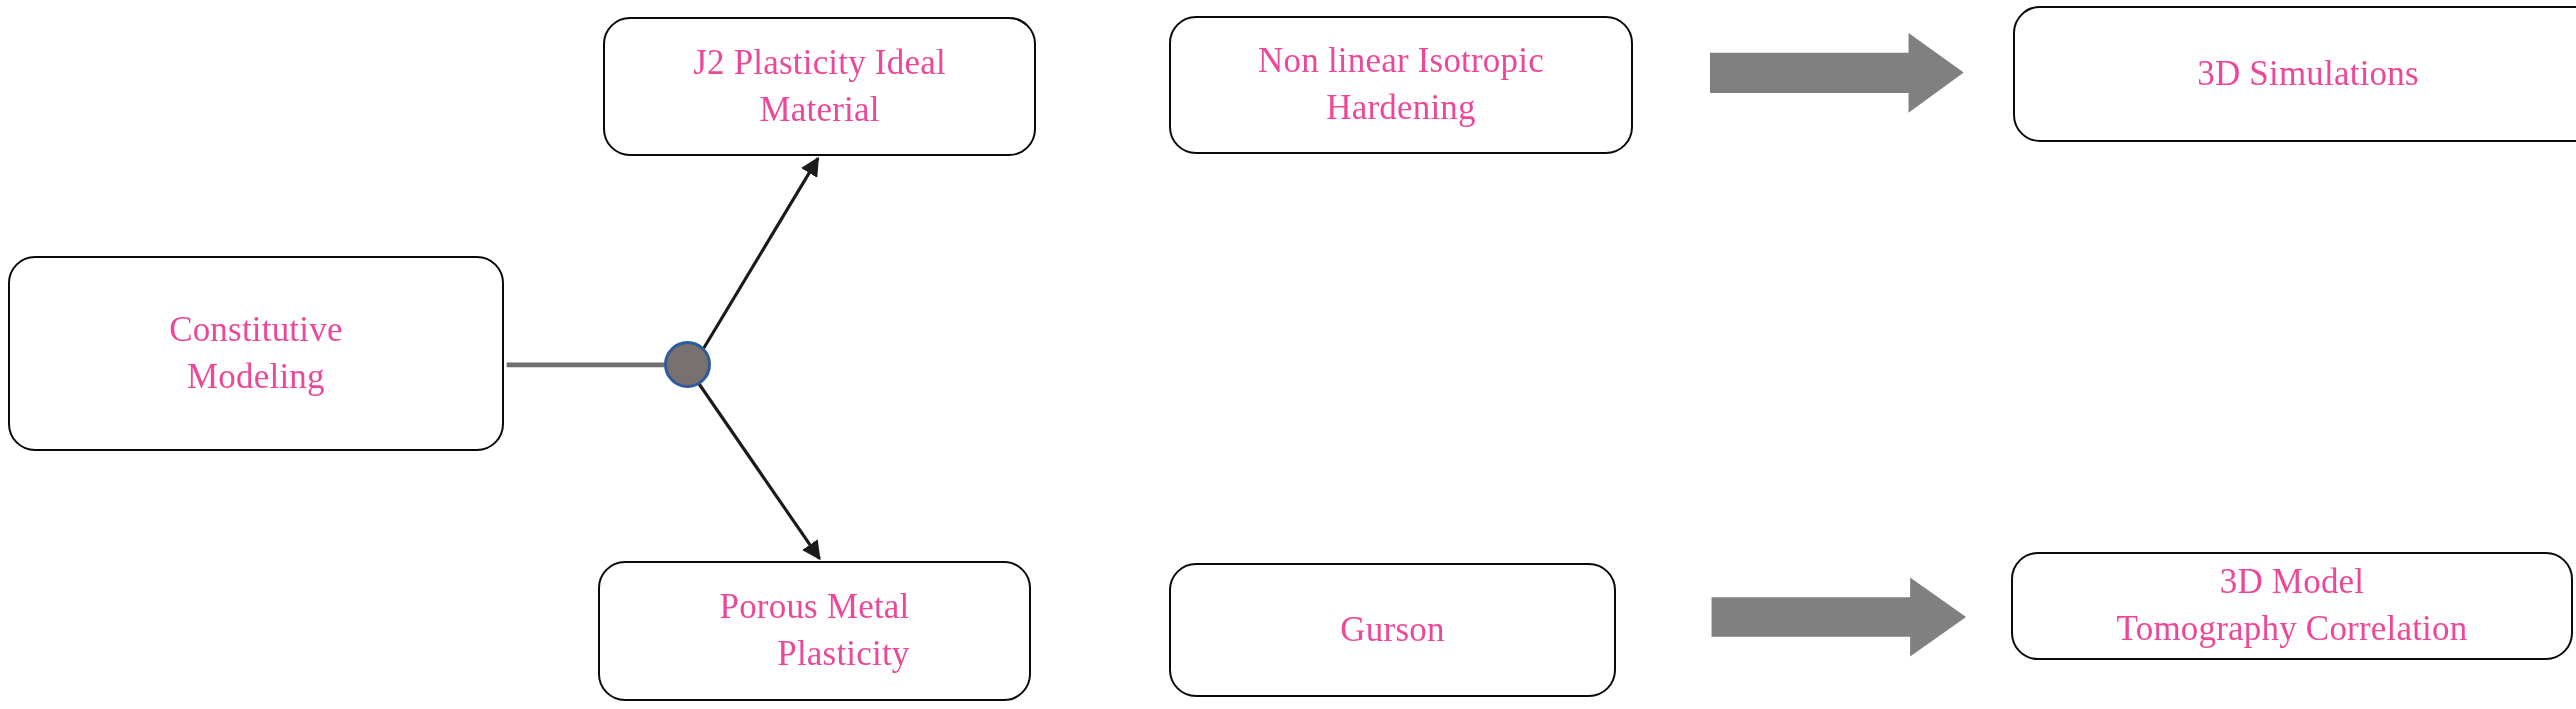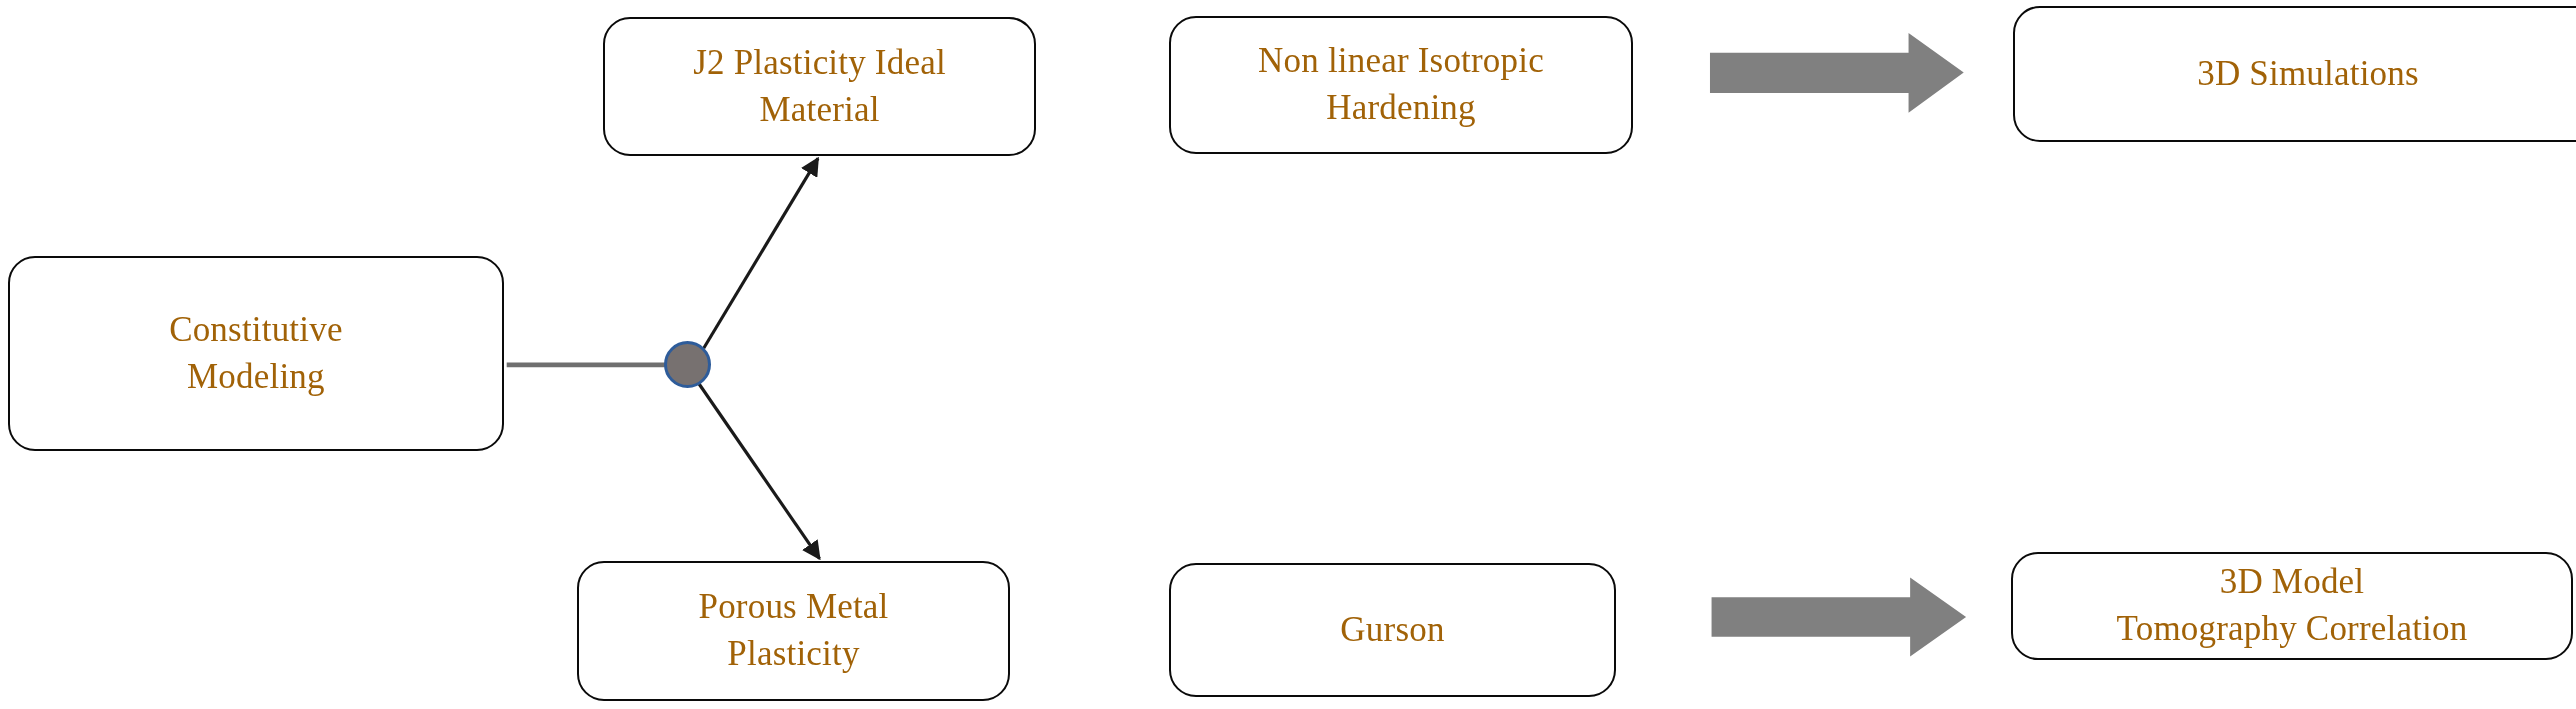--- a/index.html
+++ b/index.html
@@ -19,40 +19,40 @@
   .node {
     position: absolute;
     box-sizing: border-box;
     background: #ffffff;
     border: 2.4px solid #0a0a0a;
     border-radius: 27px;
     display: flex;
     align-items: center;
     justify-content: center;
     text-align: center;
-    color: #a16207;
+    color: #ec4899;
     line-height: 1.34;
     letter-spacing: 0.2px;
     padding: 3.2px 11px;
     white-space: pre-line;
   }
   
   .node::after {
     content: "";
     position: absolute;
     left: 3.2px; right: -3.2px; top: 3.2px; bottom: -3.2px;
     border-radius: 27px;
     box-shadow: 2.4px 2.4px 0 rgba(0,0,0,0.30);
     z-index: -1;
     pointer-events: none;
   }
 
   #n-constitutive { left: 7.9px;   top: 256px; width: 496px; height: 195px; font-size: 35px; }
   #n-j2          { left: 603px;  top: 17.3px;  width: 433px; height: 139px; font-size: 35px; }
-  #n-porous      { left: 577px;  top: 561px; width: 433px; height: 140px; font-size: 35px; }
+  #n-porous      { left: 598px;  top: 561px; width: 433px; height: 140px; font-size: 35px; text-align: right; }
   #n-nonlinear   { left: 1169px; top: 15.8px;  width: 464px; height: 138px; font-size: 35px; }
   #n-gurson      { left: 1169px; top: 563px; width: 447px; height: 134px; font-size: 35px; }
   #n-3dsim       { left: 2013px; top: 6.3px;   width: 590px; height: 136px; font-size: 35px; }
   #n-3dmodel     { left: 2011px; top: 552px; width: 562px; height: 108px; font-size: 35px; }
 
   .edge-layer {
     position: absolute;
     left: 0; top: 0;
     width: 2576px;
     height: 710px;

